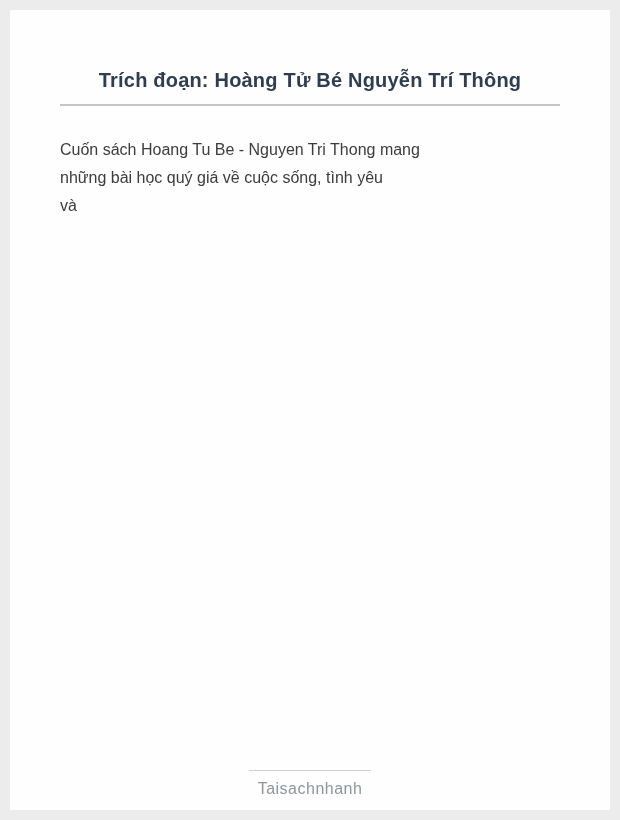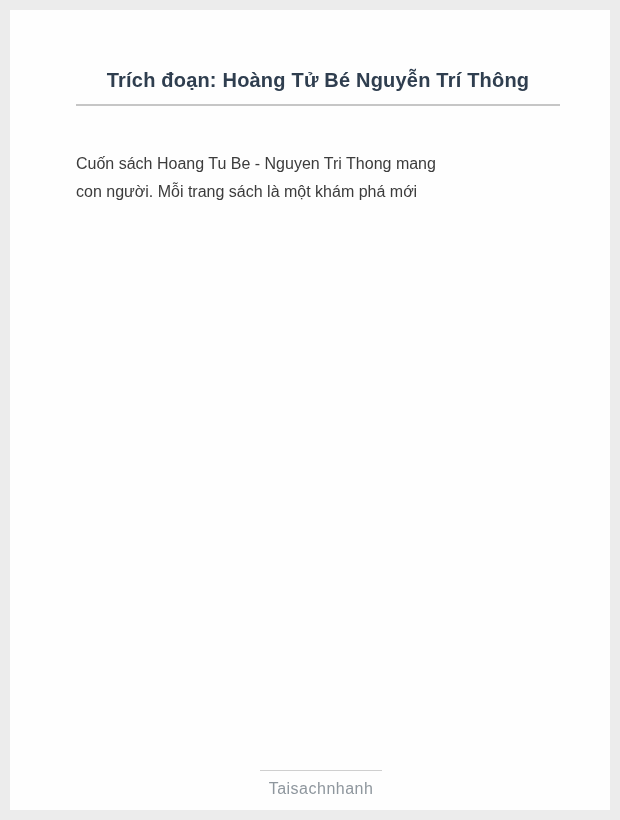--- a/index.html
+++ b/index.html
@@ -10,50 +10,49 @@
     background: #ececec;
     overflow: hidden;
   }
   .page-card {
     position: absolute;
     left: 10px;
     top: 10px;
     width: 600px;
     height: 800px;
     background: #fefefe;
-    padding-left: 16px;
   }
   .content {
     padding: 58px 50px 0 50px;
   }
   .page-title {
     text-align: center;
     font-size: 20px;
     font-weight: 600;
     letter-spacing: 0.2px;
     color: #2f3e4f;
     line-height: 1.2;
   }
   .title-divider {
     border: none;
     border-top: 2px solid #c6c6c6;
     margin-top: 12px;
   }
   .excerpt {
-    margin-top: 44px;
+    margin-top: 30px;
     font-size: 16px;
     line-height: 28px;
     color: #3c3c3c;
   }
   .excerpt .body-line {
     white-space: nowrap;
   }
   .footer {
     position: absolute;
-    left: 11px;
+    left: 0;
     bottom: 12px;
     width: 100%;
     text-align: center;
   }
   .footer-divider {
     border: none;
     border-top: 1px solid #cfcfcf;
     width: 122px;
     margin: 0 auto 9px auto;
   }
@@ -65,21 +64,22 @@
 </style>
 </head>
 <body>
 
 <div class="page-card">
   <div class="content">
     <h1 class="page-title">Trích đoạn: Hoàng Tử Bé Nguyễn Trí Thông</h1>
     <hr class="title-divider">
     <div class="excerpt">
       <div class="body-line">Cuốn sách Hoang Tu Be - Nguyen Tri Thong mang</div>
-      <div class="body-line">con người. Mỗi trang sách là một khám phá mới</div>
+      <div class="body-line">những bài học quý giá về cuộc sống, tình yêu</div>
+      <div class="body-line">và</div>
     </div>
   </div>
 
   <div class="footer">
     <hr class="footer-divider">
     <div class="footer-brand">Taisachnhanh</div>
   </div>
 </div>
 
 </body></html>

